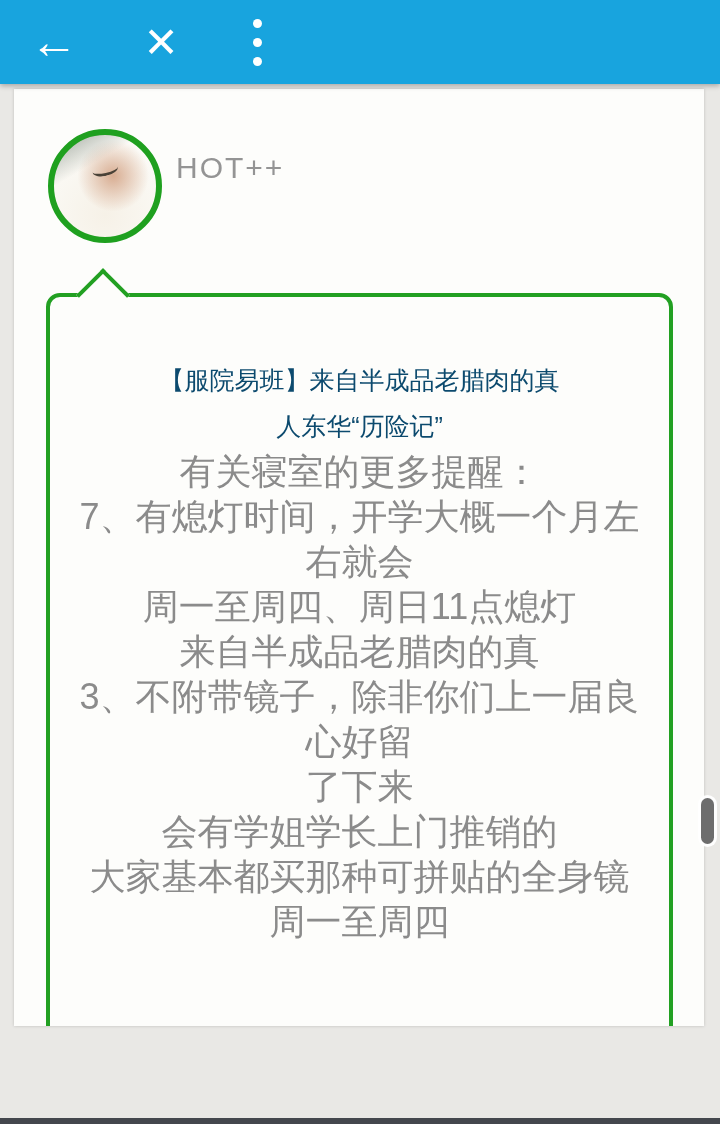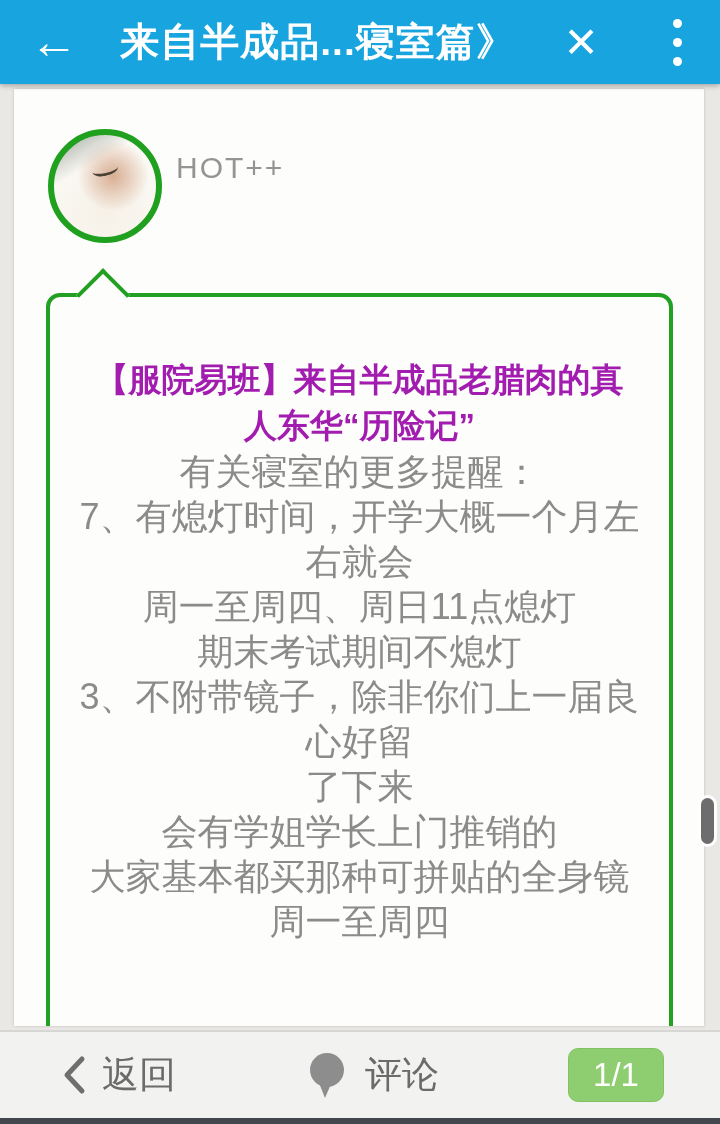--- a/index.html
+++ b/index.html
@@ -46,21 +46,21 @@
   .bubble{
     position:absolute;left:32px;right:31px;top:204px;bottom:-20px;
     background:#fdfdfb;border:4px solid #22a022;border-radius:14px;z-index:1;
     text-align:center;box-sizing:border-box;padding:60px 28px 0 28px;
   }
   .bubble-tail{
     position:absolute;left:70px;top:187px;width:34px;height:34px;background:#fdfdfb;
     border-left:4px solid #22a022;border-top:4px solid #22a022;
     transform:rotate(45deg);z-index:2;
   }
-  .bubble-title{font-size:33px;font-weight:bold;color:#a21caf;line-height:46px;}
+  .bubble-title{font-size:25px;font-weight:normal;color:#0c4a6e;line-height:46px;}
   .bubble-line{font-size:36px;color:#8b8b8b;line-height:45px;}
   
   .scroll-thumb{
     position:absolute;right:6px;top:798px;width:13px;height:46px;border-radius:7px;
     background:#6d6d6d;box-shadow:0 0 0 3px rgba(255,255,255,.95);z-index:12;
   }
   
   .footer{
     position:absolute;left:0;right:0;bottom:6px;height:86px;background:#f2f2f1;
     border-top:2px solid #d6d6d4;display:flex;align-items:center;z-index:10;
@@ -73,67 +73,50 @@
   }
   .bottom-strip{position:absolute;left:0;right:0;bottom:0;height:6px;background:#44474d;z-index:11;}
 </style>
 </head>
 <body>
 
 <div class="screen">
 
   <div class="appbar">
     <div class="back">←</div>
-    <div class="title">来自半成品...寝室篇》</div>
     <div class="close">✕</div>
     <div class="kebab">
         <i></i>
         <i></i>
         <i></i>
       </div>
   </div>
 
   <div class="content">
     <div class="page">
 
       <div class="avatar"></div>
       <div class="username">HOT++</div>
 
       <div class="bubble">
         <div class="bubble-title">【服院易班】来自半成品老腊肉的真</div>
         <div class="bubble-title">人东华“历险记”</div>
         <div class="bubble-line">有关寝室的更多提醒：</div>
         <div class="bubble-line">7、有熄灯时间，开学大概一个月左右就会</div>
         <div class="bubble-line">周一至周四、周日11点熄灯</div>
-        <div class="bubble-line">期末考试期间不熄灯</div>
+        <div class="bubble-line">来自半成品老腊肉的真</div>
         <div class="bubble-line">3、不附带镜子，除非你们上一届良心好留</div>
         <div class="bubble-line">了下来</div>
         <div class="bubble-line">会有学姐学长上门推销的</div>
         <div class="bubble-line">大家基本都买那种可拼贴的全身镜</div>
         <div class="bubble-line">周一至周四</div>
       </div>
       <div class="bubble-tail"></div>
 
     </div>
   </div>
 
   <div class="scroll-thumb"></div>
 
-  <div class="footer">
-    <div class="back-group">
-      <svg width="24" height="40" viewBox="0 0 24 40">
-        <polyline points="20,4 5,20 20,36" fill="none" stroke="#6f6f6f" stroke-width="5" stroke-linecap="round" stroke-linejoin="round"></polyline>
-      </svg>
-      <span>返回</span>
-    </div>
-    <div class="comment-group">
-      <svg width="44" height="48" viewBox="0 0 44 48">
-        <circle cx="22" cy="19" r="17" fill="#8d8d8d"></circle>
-        <polygon points="14,32 20,47 26,33" fill="#8d8d8d"></polygon>
-      </svg>
-      <span>评论</span>
-    </div>
-    <div class="page-badge">1/1</div>
-  </div>
 
   <div class="bottom-strip"></div>
 
 </div>
 
 </body></html>

